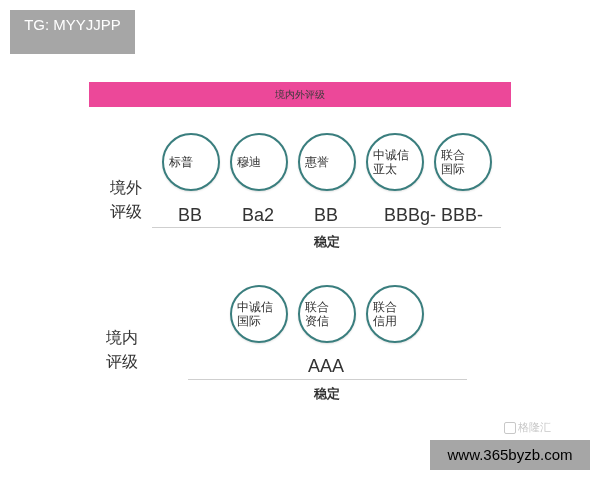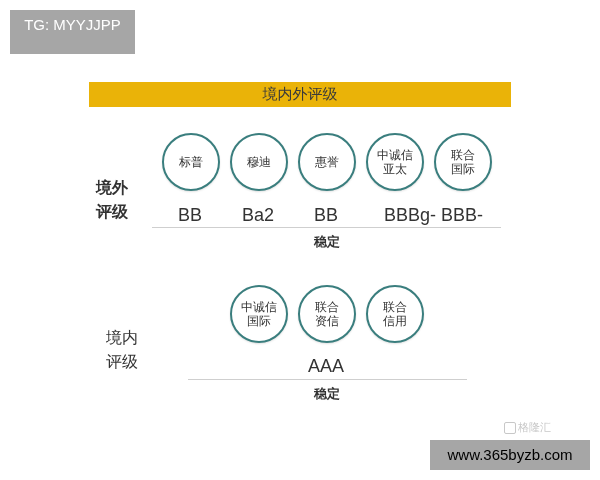--- a/index.html
+++ b/index.html
@@ -1,43 +1,43 @@
 <!DOCTYPE html>
 <html><head>
 <meta charset="utf-8">
 <style>
   html, body { margin:0; padding:0; }
   body { width:600px; height:480px; background:#ffffff; position:relative; overflow:hidden;
          font-family:"DejaVu Sans", "Liberation Sans", sans-serif; color:#333; }
   .tg { position:absolute; left:10px; top:10px; width:125px; height:44px; background:#a6a6a6;
         color:#fff; font-family:"Liberation Sans", sans-serif; font-size:15px; line-height:30px; text-align:center; }
-  .banner { position:absolute; left:89px; top:82px; width:422px; height:25px; background:#eab308;
-            color:#3a3a3a; font-size:15px; line-height:25px; text-align:center; }
+  .banner { position:absolute; left:89px; top:82px; width:422px; height:25px; background:#ec4899;
+            color:#3a3a3a; font-size:10px; line-height:25px; text-align:center; }
   .side { position:absolute; font-size:16px; line-height:24px; color:#333; width:40px; text-align:center; }
   .circle { position:absolute; width:54px; height:54px; border:2px solid #3a7e7e; border-radius:50%;
             box-sizing:content-box; display:flex; align-items:center; justify-content:center;
-            text-align:center; font-size:12px; line-height:14px; color:#333; background:#fff;
+            text-align:left; font-size:12px; line-height:14px; color:#333; background:#fff;
             box-shadow: 0 1px 2px rgba(0,0,0,0.12); }
   .circle span { display:block; width:44px; }
   .rating { position:absolute; width:68px; text-align:center; font-size:18px; color:#333;
             font-family:"Liberation Sans", sans-serif; }
   .rule { position:absolute; height:1px; background:#cfcfcf; }
   .outlook { position:absolute; font-size:13px; font-weight:bold; color:#333; text-align:center; width:60px; }
   .wm-logo { position:absolute; left:504px; top:420px; font-size:11px; color:#c8c8c8; }
   .wm-url { position:absolute; left:430px; top:440px; width:160px; height:30px; background:#a6a6a6; color:#000000;
             font-family:"Liberation Sans", sans-serif; font-size:15px; line-height:30px; text-align:center; }
 </style>
 </head>
 <body>
 
 <div class="tg">TG: MYYJJPP</div>
 
 <div class="banner">境内外评级</div>
 
-<div class="side" style="left:92px; top:176px;font-weight:bold;">
+<div class="side" style="left:106px; top:176px;">
   <div>境外</div>
   <div>评级</div>
 </div>
 
 <div class="circle" style="left:162px; top:133px;">
   <span>
       <span>标普</span>
       <span></span>
     </span>
 </div>

